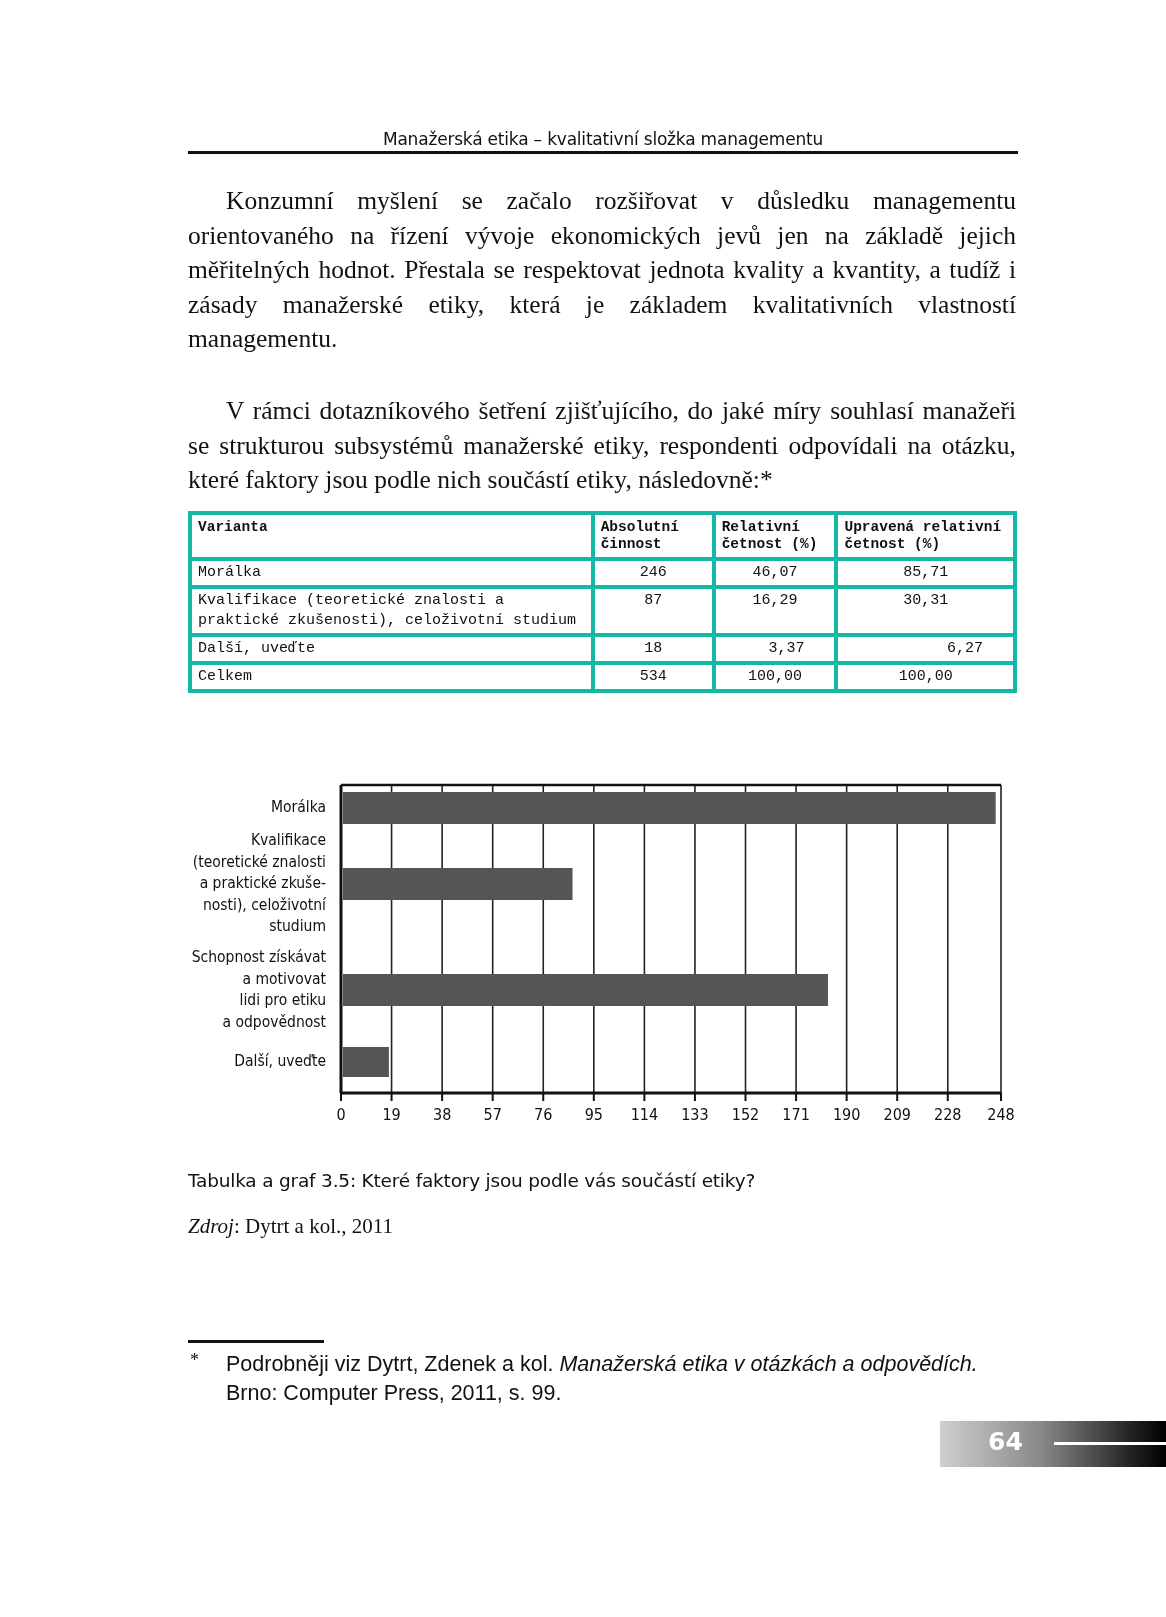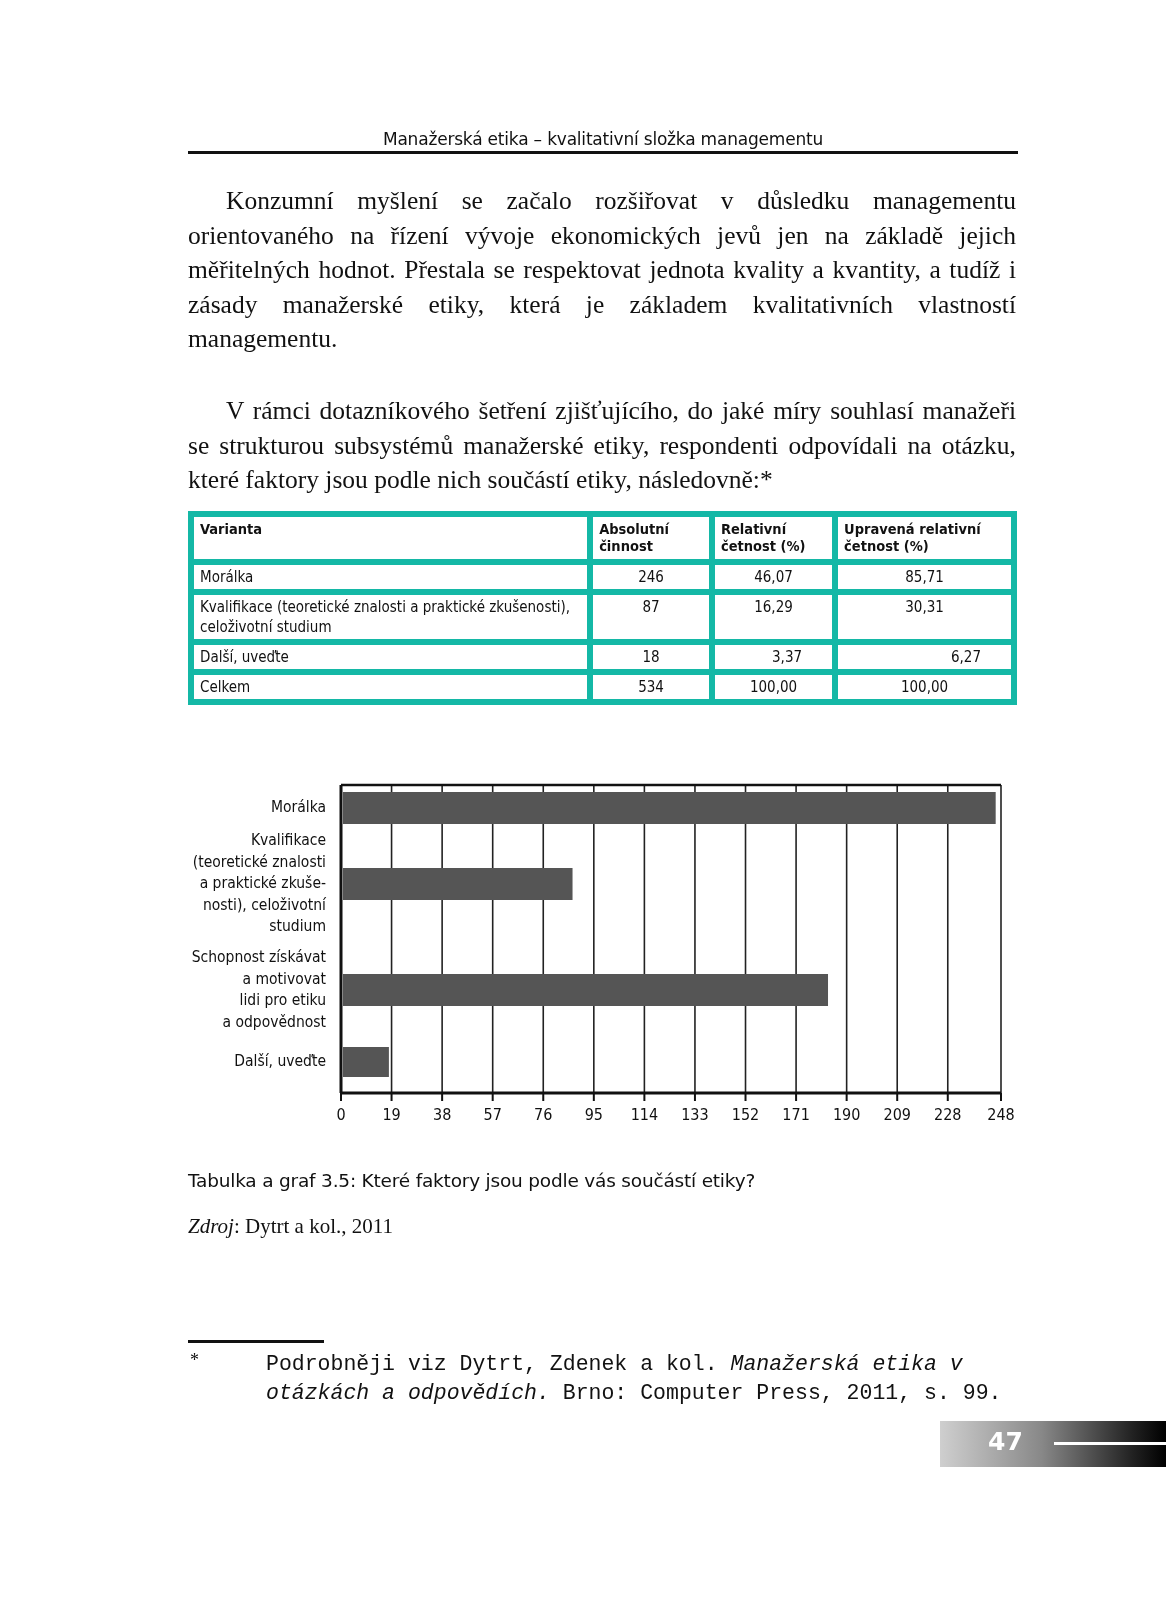--- a/index.html
+++ b/index.html
@@ -7,37 +7,37 @@
   .running-head { position:absolute; left:190px; width:826px; top:118px; text-align:center;
     font-family:"DejaVu Sans", sans-serif; font-size:17px; letter-spacing:-0.2px;margin-top:11px; }
   .head-rule { position:absolute; left:188px; width:830px; top:151px; height:3px; background:#111; }
   .body-text { position:absolute; left:188px; width:828px; font-family:"Liberation Serif", serif;
     font-size:25.5px; line-height:34.5px; text-align:justify; }
   .body-text p { margin:0; text-indent:38px; }
   .p1 { top:184px; }
   .p2 { top:357px;margin-top:37px; }
   table.data { position:absolute; left:188px; top:511px; width:829px; border-collapse:collapse;
     font-family:"DejaVu Sans Condensed","DejaVu Sans", sans-serif; font-size:15px; }
-  table.data th, table.data td { border:6px solid #14b8a6; padding:2px 6px; vertical-align:top; }
+  table.data th, table.data td { border:4px solid #14b8a6; padding:2px 6px; vertical-align:top;font-family:Liberation Mono, monospace; }
   table.data th { font-weight:bold; font-size:14.5px; line-height:17px; text-align:left; padding:4px 6px; }
   table.data th:first-child { text-align:left; }
   table.data td { line-height:20px; }
   table.data td.num { text-align:center; }
   table.data td.num.r { text-align:right; padding-right:30px; }
   .col1 { width:418px; } .col2 { width:108px; } .col3 { width:110px; } .col4 { width:172px; }
   .chart { position:absolute; left:0; top:775px; width:1166px; height:350px; }
   .chart svg { position:absolute; left:0; top:0; }
   .ylab { position:absolute; right:840px; text-align:right; font-family:"DejaVu Sans Condensed","DejaVu Sans", sans-serif;
     font-size:15.5px; line-height:21.5px; }
   .caption { position:absolute; left:188px; top:1170px; font-family:"DejaVu Sans", sans-serif; font-size:18.5px; letter-spacing:-0.2px; }
   .source { position:absolute; left:188px; top:1214px; font-family:"Liberation Serif", serif; font-size:21px; }
   .source i { font-style:italic; }
   .fn-rule { position:absolute; left:188px; top:1340px; width:136px; height:3px; background:#111; }
   .fn-star { position:absolute; left:190px; top:1350px; font-family:"Liberation Serif", serif; font-size:18px; }
-  .fn-text { position:absolute; left:226px; top:1350px; width:792px; font-family:Liberation Mono, monospace; font-size:21.5px; line-height:29px;margin-left:40px; }
+  .fn-text { position:absolute; left:226px; top:1350px; width:792px; font-family:Liberation Sans, sans-serif; font-size:21.5px; line-height:29px; }
   .fn-text i { font-style:italic; }
   .page-tab { position:absolute; left:940px; top:1421px; width:226px; height:46px;
     background:linear-gradient(to right, #cfcfcf 0%, #888 45%, #222 85%, #000 100%); }
   .page-num { position:absolute; left:48px; top:6px; color:#fff; font-family:"DejaVu Sans", sans-serif; font-weight:bold; font-size:25px; }
   .page-line { position:absolute; left:114px; top:21px; width:112px; height:3px; background:#fff; }
 </style>
 </head>
 <body>
 
 <div class="running-head">Manažerská etika – kvalitativní složka managementu</div>
@@ -162,15 +162,15 @@
 </div>
 
 <div class="caption">Tabulka a graf 3.5: Které faktory jsou podle vás součástí etiky?</div>
 <div class="source"><i>Zdroj</i><span>: Dytrt a kol., 2011</span></div>
 
 <div class="fn-rule"></div>
 <div class="fn-star">*</div>
 <div class="fn-text"><span>Podrobněji viz Dytrt, Zdenek a kol. </span><i>Manažerská etika v otázkách a odpovědích.</i><span> Brno: Computer Press, 2011, s. 99.</span></div>
 
 <div class="page-tab">
-  <div class="page-num">47</div>
+  <div class="page-num">64</div>
   <div class="page-line"></div>
 </div>
 
 </body></html>

